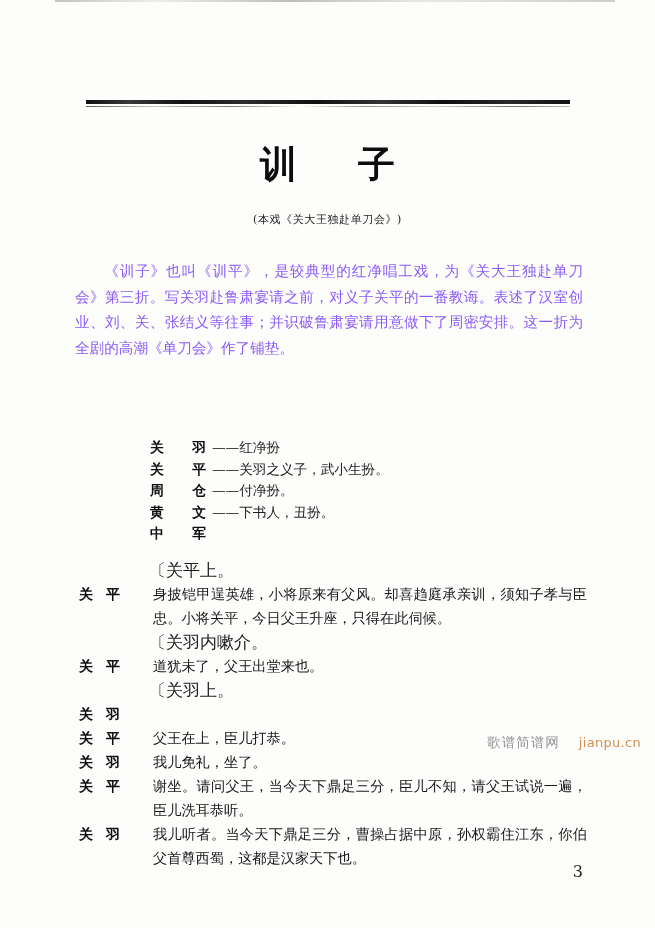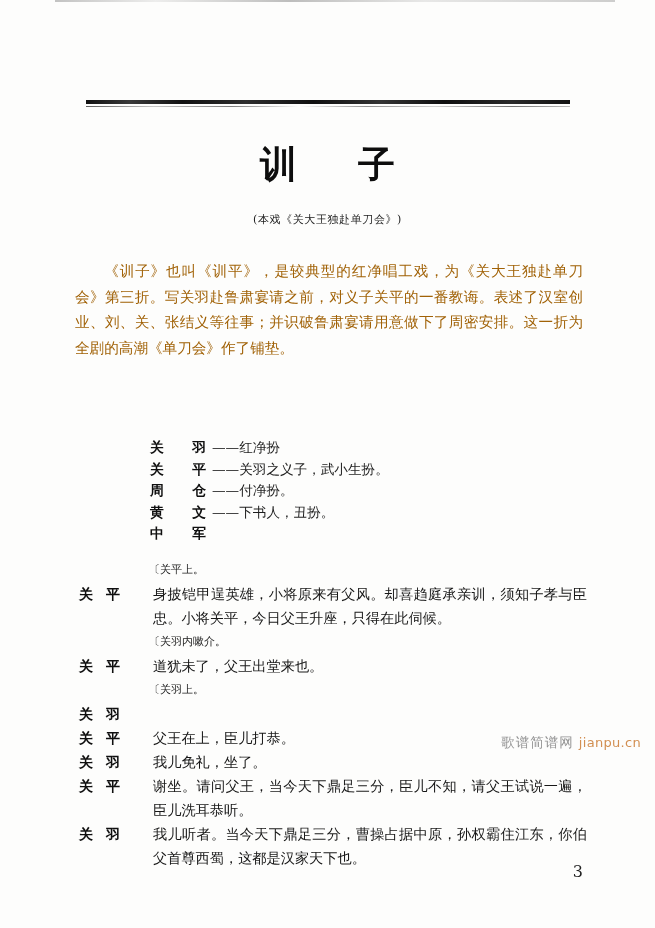--- a/index.html
+++ b/index.html
@@ -86,21 +86,21 @@
 
   .intro {
     position: absolute;
     left: 75px;
     top: 258px;
     width: 508px;
     font-size: 14.6px;
     line-height: 25.5px;
     text-align: justify;
     text-justify: inter-ideograph;
-    color: #a16207;
+    color: #8b5cf6;
   }
   .intro p {
     margin: 0 0 1px 0;
     text-indent: 2em;
   }
 
   .roles {
     position: absolute;
     left: 150px;
     top: 437px;
@@ -131,21 +131,21 @@
     left: 75px;
     top: 558px;
     width: 512px;
     font-size: 14.2px;
     line-height: 24px;
     color: #171717;
   }
   .stage {
     padding-left: 74px;
     color: #1c1c1c;
-    font-size: 11px;
+    font-size: 17px;
   }
   .line {
     display: flex;
     align-items: baseline;
   }
   .speaker {
     flex: 0 0 74px;
     font-family: "DejaVu Sans", "Liberation Sans", sans-serif;
     font-weight: bold;
     font-size: 14px;
@@ -169,21 +169,21 @@
     font-family: "DejaVu Serif", "Liberation Serif", serif;
     color: #222;
   }
 
   .watermark {
     position: absolute;
     right: 14px;
     bottom: 8px;
     display: flex;
     align-items: baseline;
-    gap: 5px;
+    gap: 19px;
     opacity: 0.95;
   }
   .wm-cn {
     font-family: "DejaVu Sans", "Liberation Sans", sans-serif;
     font-size: 13.5px;
     color: #8d8d8d;
     letter-spacing: 1px;
   }
   .wm-en {
     font-family: "DejaVu Sans", "Liberation Sans", sans-serif;

